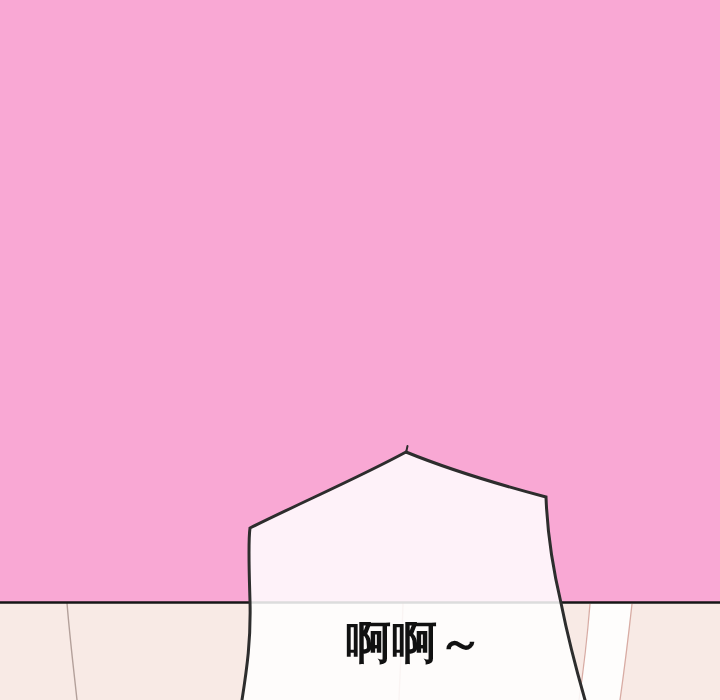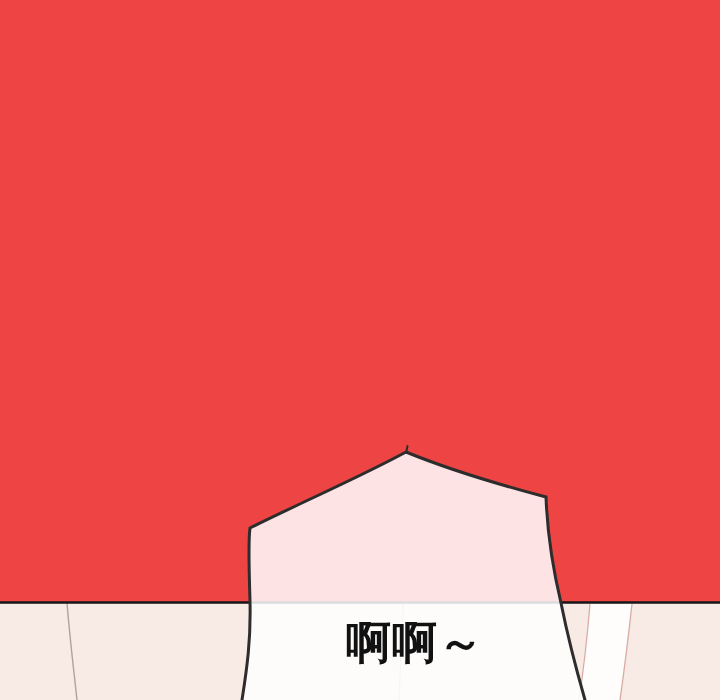--- a/index.html
+++ b/index.html
@@ -1,21 +1,21 @@
 <!DOCTYPE html>
 <html><head>
 <meta charset="utf-8">
 <style>
   * { margin: 0; padding: 0; box-sizing: border-box; }
   html, body { background: #ffffff; }
   .comic-page {
     position: relative;
     width: 720px;
     height: 700px;
-    background: #ef4444;
+    background: #f9a8d4;
     overflow: hidden;
     font-family: "Liberation Sans", "DejaVu Sans", sans-serif;
   }
   .artwork-svg {
     position: absolute;
     left: 0; top: 0;
     width: 720px; height: 700px;
     display: block;
   }
   .speech-text {

